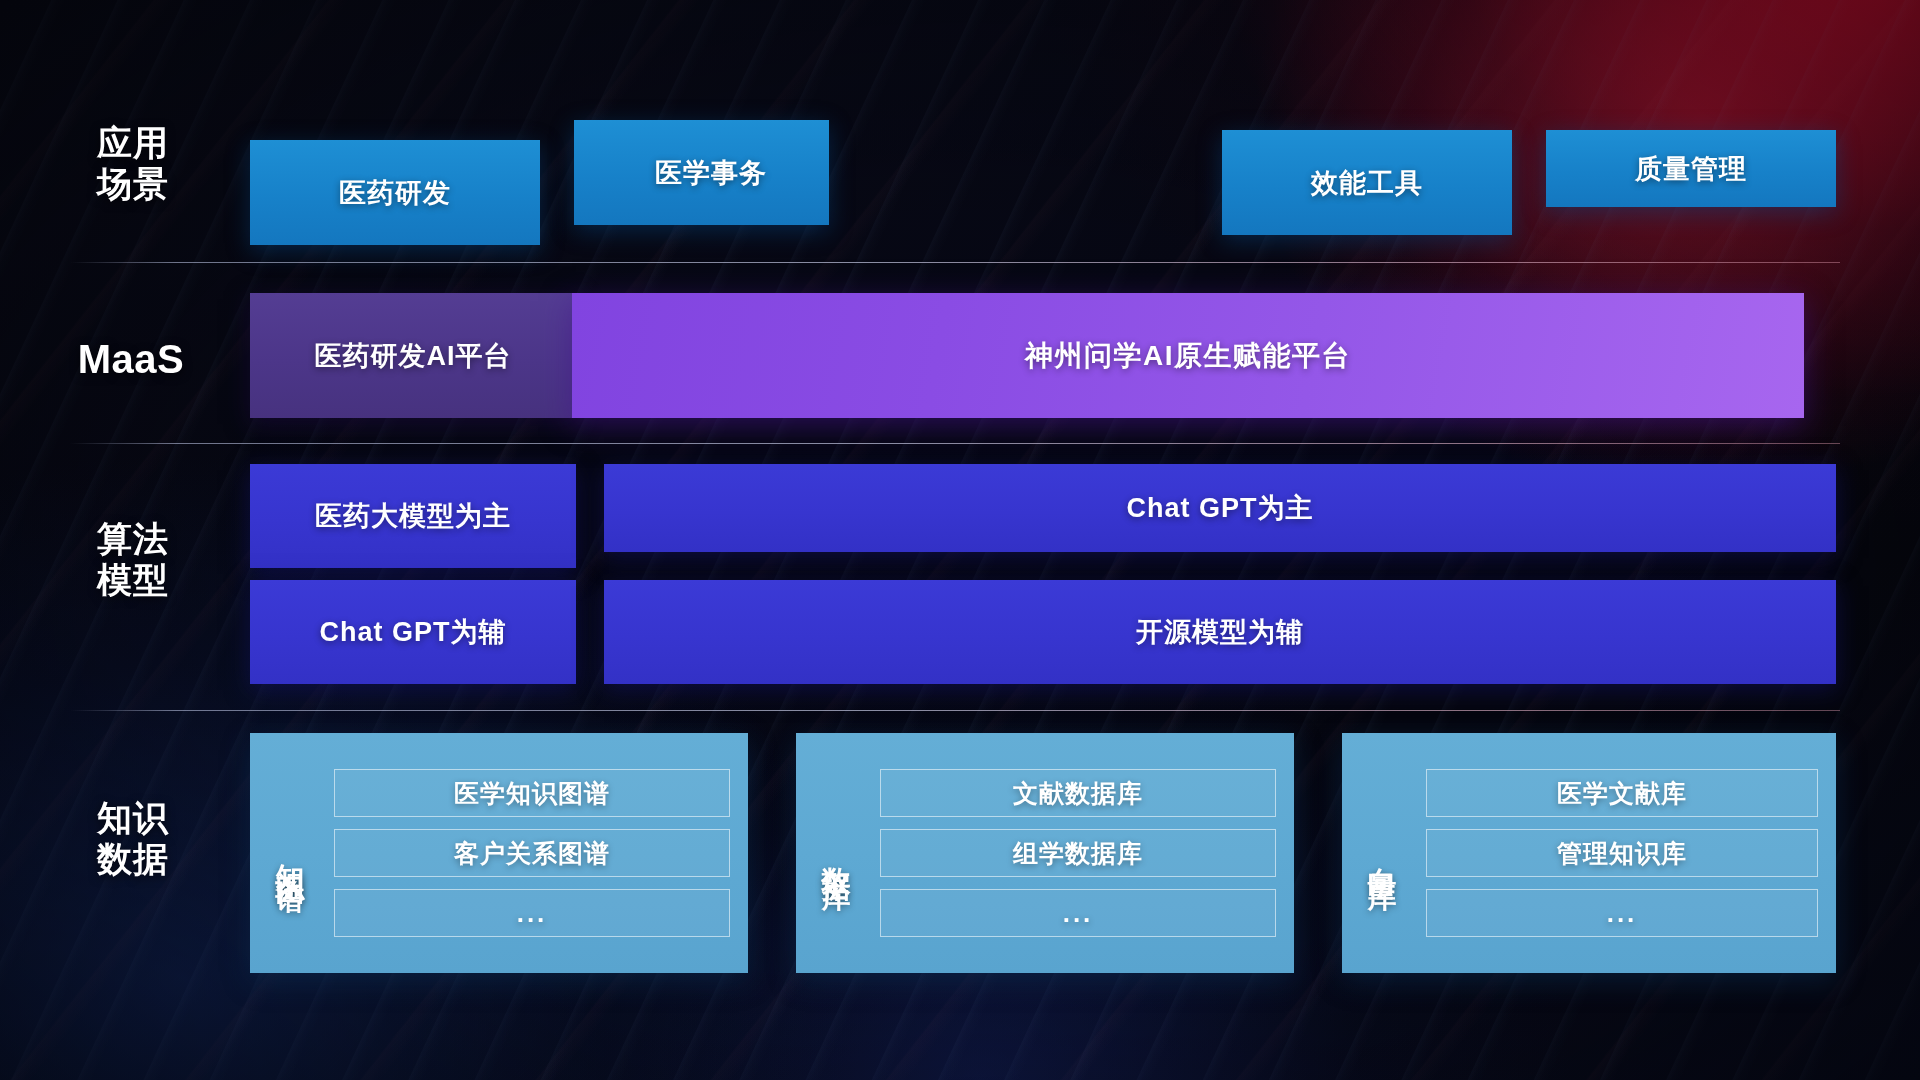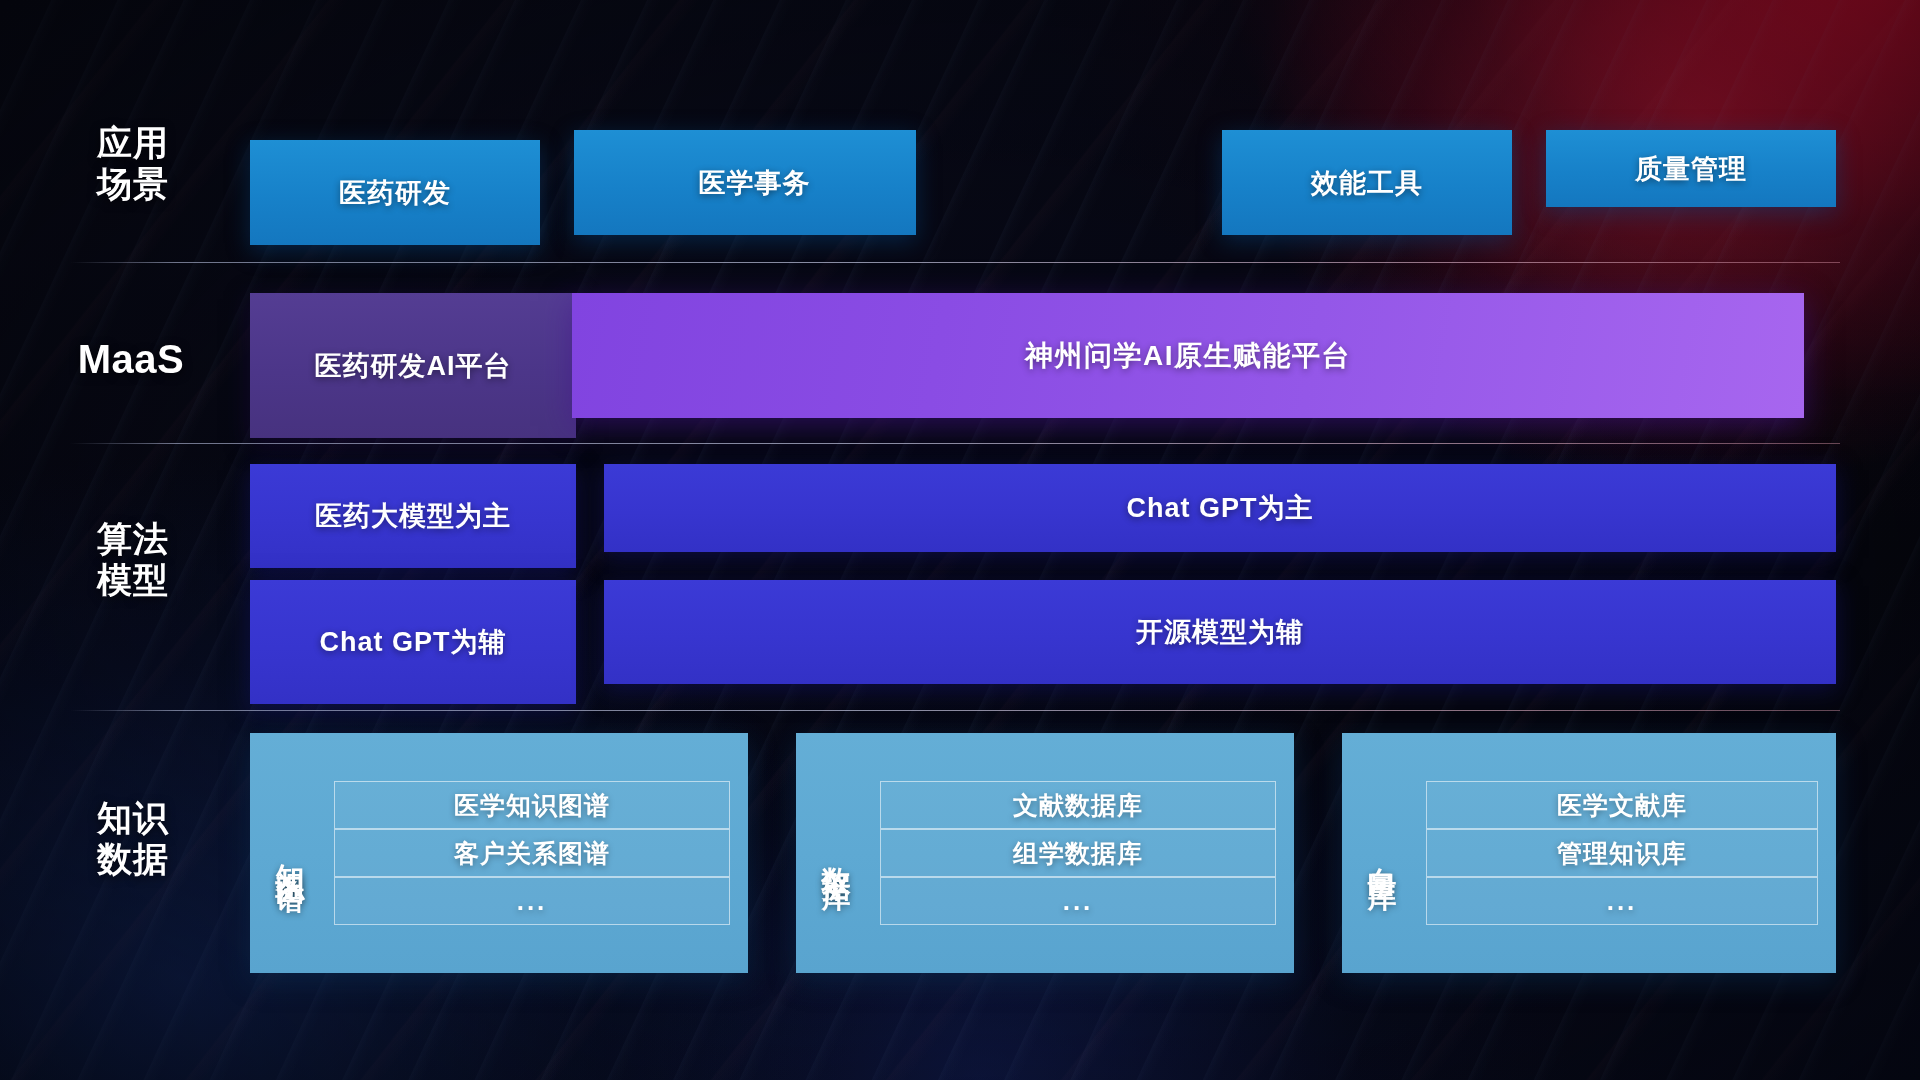--- a/index.html
+++ b/index.html
@@ -108,21 +108,21 @@
     display:flex;align-items:center;justify-content:center;
     color:#fff;font-weight:700;font-size:29px;
     writing-mode:vertical-rl;
     letter-spacing:6px;
     line-height:1;
     text-shadow:0 2px 6px rgba(0,0,0,.35);
     padding:6px 0;
   }
   .kpanel .kitems{
     flex:1 1 auto;display:flex;flex-direction:column;
-    justify-content:center;gap:0;padding:16px 18px 16px 4px;
+    justify-content:center;gap:12px;padding:16px 18px 16px 4px;
   }
   .kitem{
     border:1px solid rgba(255,255,255,0.55);
     background:rgba(255,255,255,0.045);
     color:#ffffff;font-weight:700;font-size:25px;
     letter-spacing:1px;
     height:48px;
     display:flex;align-items:center;justify-content:center;
     text-shadow:0 2px 6px rgba(0,0,0,.35);
     box-sizing:border-box;
@@ -140,58 +140,58 @@
   <div class="grid">
 
     <div class="rowlabel cjk" style="left:78px;top:122px;width:110px;">
       <div>应用</div>
       <div>场景</div>
     </div>
 
     <div class="box app-box" style="left:250px;top:140px;width:290px;height:105px;">
         <span>医药研发</span>
       </div>
-    <div class="box app-box" style="left:574px;top:130px;width:342px;height:105px;padding-left:19px;">
+    <div class="box app-box" style="left:574px;top:120px;width:255px;height:105px;padding-left:19px;">
         <span>医学事务</span>
       </div>
     <div class="box app-box" style="left:1222px;top:130px;width:290px;height:105px;">
         <span>效能工具</span>
       </div>
     <div class="box app-box" style="left:1546px;top:130px;width:290px;height:77px;">
         <span>质量管理</span>
       </div>
 
     <div class="divider" style="left:70px;top:262px;width:1770px;"></div>
 
     <div class="rowlabel latin" style="left:66px;top:336px;width:130px;">
       <div>MaaS</div>
     </div>
 
-    <div class="box maas-box-small" style="left:250px;top:293px;width:326px;height:145px;">
+    <div class="box maas-box-small" style="left:250px;top:293px;width:326px;height:125px;">
         <span>医药研发AI平台</span>
       </div>
     <div class="box maas-box-large" style="left:572px;top:293px;width:1232px;height:125px;">
         <span>神州问学AI原生赋能平台</span>
       </div>
 
     <div class="divider" style="left:70px;top:443px;width:1770px;"></div>
 
     <div class="rowlabel cjk" style="left:78px;top:518px;width:110px;">
       <div>算法</div>
       <div>模型</div>
     </div>
 
     <div class="box algo-box" style="left:250px;top:464px;width:326px;height:104px;">
         <span>医药大模型为主</span>
       </div>
     <div class="box algo-box" style="left:604px;top:464px;width:1232px;height:88px;">
         <span>Chat GPT为主</span>
       </div>
 
-    <div class="box algo-box" style="left:250px;top:580px;width:326px;height:124px;">
+    <div class="box algo-box" style="left:250px;top:580px;width:326px;height:104px;">
         <span>Chat GPT为辅</span>
       </div>
     <div class="box algo-box" style="left:604px;top:580px;width:1232px;height:104px;">
         <span>开源模型为辅</span>
       </div>
 
     <div class="divider" style="left:70px;top:710px;width:1770px;"></div>
 
     <div class="rowlabel cjk" style="left:78px;top:797px;width:110px;">
       <div>知识</div>

